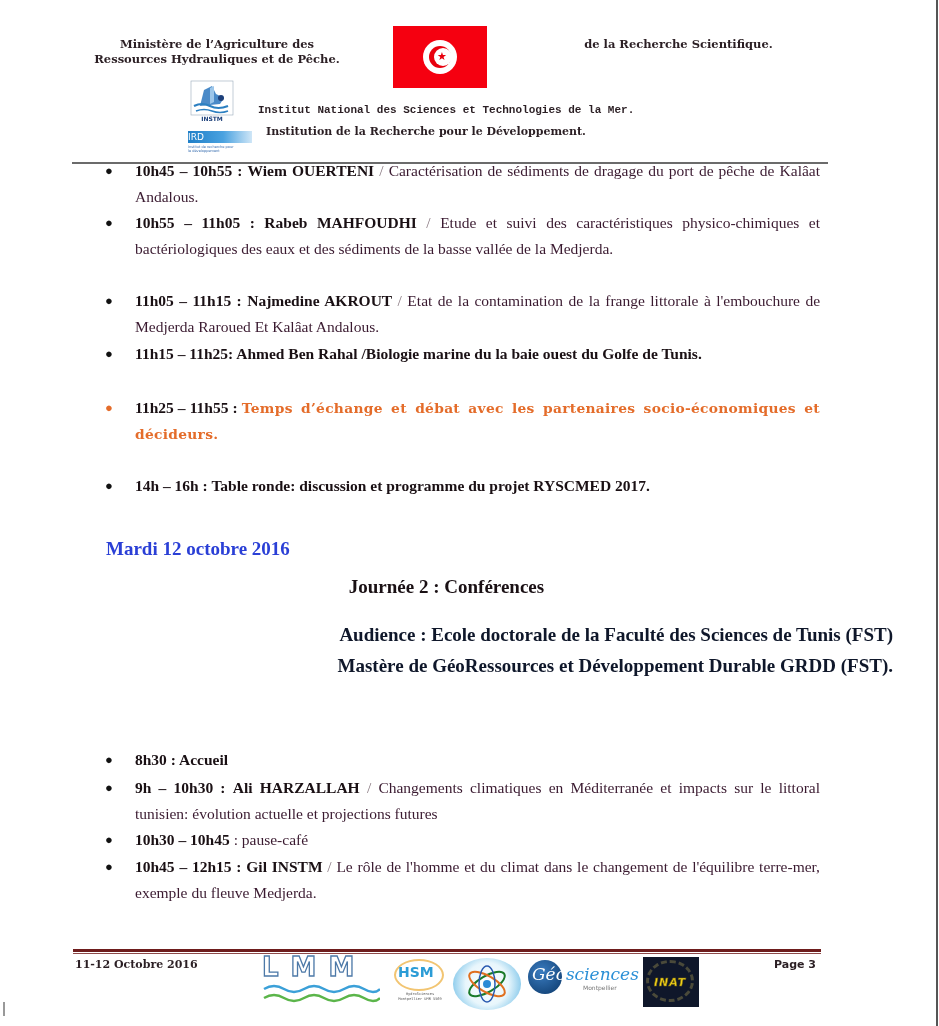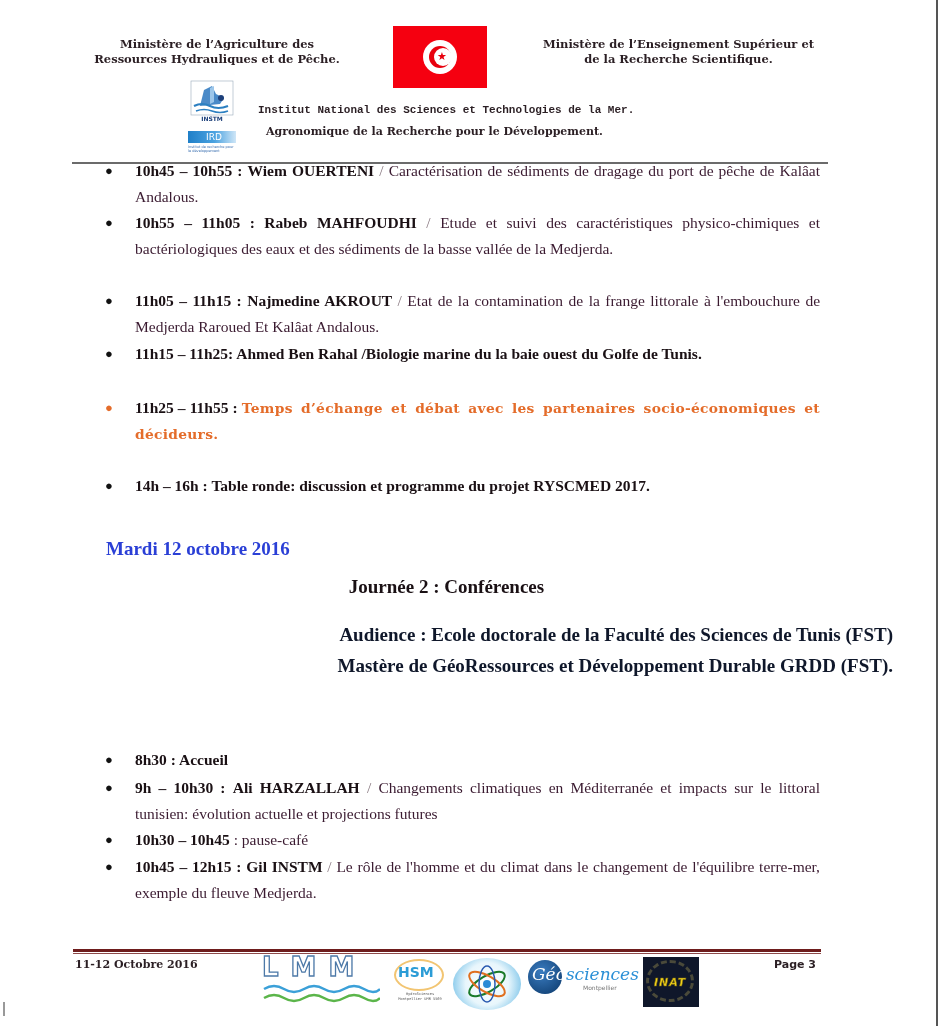--- a/index.html
+++ b/index.html
@@ -13,21 +13,21 @@
     .hdr-ministry-right { position: absolute; left: 506px; top: 37px; width: 345px; text-align: center; font-family: "DejaVu Serif", serif; font-weight: bold; font-size: 11.5px; line-height: 15px; color: #2b1f24; }
     .flag { position: absolute; left: 393px; top: 26px; width: 94px; height: 62px; background: #f50010; }
     .flag .disc { position: absolute; left: 30px; top: 14px; width: 34px; height: 34px; border-radius: 50%; background: #fff; }
     .flag .crescent-o { position: absolute; left: 6px; top: 6px; width: 22px; height: 22px; border-radius: 50%; background: #e8000e; }
     .flag .crescent-i { position: absolute; left: 11px; top: 8px; width: 18px; height: 18px; border-radius: 50%; background: #fff; }
     .flag .star { position: absolute; left: 14px; top: 9px; font-size: 11px; color: #e8000e; line-height: 14px; }
 
     .logo-instm { position: absolute; left: 190px; top: 80px; width: 44px; height: 46px; }
     .logo-instm .lbl { position: absolute; left: 0; top: 35px; width: 44px; text-align: center; font-family: "DejaVu Sans", sans-serif; font-size: 6px; font-weight: bold; color: #1c3f7a; }
     .logo-ird { position: absolute; left: 188px; top: 131px; width: 48px; height: 26px; }
-    .logo-ird .box { position: absolute; left: 0; top: 0; width: 48px; height: 12px; background: linear-gradient(90deg,#1f7fc8 0%,#4aa2e0 55%,#cfe6f7 100%); color: #fff; font-family: "DejaVu Sans", sans-serif; font-size: 9px; line-height: 12px; padding-left: 18px; box-sizing: border-box; }
+    .logo-ird .box { position: absolute; left: 0; top: 0; width: 64px; height: 12px; background: linear-gradient(90deg,#1f7fc8 0%,#4aa2e0 55%,#cfe6f7 100%); color: #fff; font-family: "DejaVu Sans", sans-serif; font-size: 9px; line-height: 12px; padding-left: 0; box-sizing: border-box; }
     .logo-ird .sub { position: absolute; left: 0; top: 14px; width: 48px; font-size: 3.5px; line-height: 4px; color: #3a6fb0; font-family: "DejaVu Sans", sans-serif; }
 
     .hdr-inst { position: absolute; left: 258px; font-family: "DejaVu Serif", serif; font-weight: bold; font-size: 11px; color: #2b1f24; white-space: nowrap; }
     .hdr-inst.l1 { top: 104px; font-family: Liberation Mono, monospace; }
     .hdr-inst.l2 { top: 125px; left: 266px; }
     .hdr-rule { position: absolute; left: 72px; top: 162px; width: 756px; height: 2px; background: #6b6b6b; }
 
     
     .item { position: absolute; left: 105px; width: 715px; font-size: 15.5px; line-height: 26px; color: #3a1a30; }
     .item .bullet { position: absolute; left: 0; top: 0; width: 14px; font-size: 13px; color: #111; }
@@ -80,42 +80,41 @@
     <div>Ressources Hydrauliques et de Pêche.</div>
   </div>
   <div class="flag">
     <div class="disc">
         <div class="crescent-o"></div>
         <div class="crescent-i"></div>
         <div class="star">★</div>
       </div>
   </div>
   <div class="hdr-ministry-right">
-    <div>Ministère de l’Enseignement Supérieur et</div>
     <div>de la Recherche Scientifique.</div>
   </div>
 
   <div class="logo-instm">
     <svg width="44" height="36" viewBox="0 0 44 36">
       <rect x="1" y="1" width="42" height="34" fill="#fff" stroke="#9ab" stroke-width="0.6"></rect>
       <path d="M10 26 L14 10 L22 6 L26 14 L34 18 L30 24 Z" fill="#4a8ac8"></path>
       <path d="M20 8 L24 6 L24 22 L20 24 Z" fill="#9cc6ea"></path>
       <circle cx="31" cy="18" r="3" fill="#1c3f7a"></circle>
       <path d="M4 26 Q12 22 20 26 T38 26" stroke="#2b7fc1" stroke-width="2.2" fill="none"></path>
       <path d="M6 31 Q14 28 22 31 T38 31" stroke="#2b7fc1" stroke-width="1.6" fill="none"></path>
     </svg>
     <div class="lbl">INSTM</div>
   </div>
   <div class="logo-ird">
     <div class="box">IRD</div>
     <div class="sub">Institut de recherche pour le développement</div>
   </div>
 
   <div class="hdr-inst l1">Institut National des Sciences et Technologies de la Mer.</div>
-  <div class="hdr-inst l2">Agronomique de la Recherche pour le Développement.</div>
+  <div class="hdr-inst l2">Institution de la Recherche pour le Développement.</div>
   <div class="hdr-rule"></div>
 
   <div class="item" style="top:158px;">
     <span class="bullet">●</span>
     <span class="txt justify">
       <span class="time">10h45 – 10h55 :</span>
       <span class="speaker">Wiem OUERTENI</span><span class="sep"> / </span><span>Caractérisation de sédiments de dragage du port de pêche de Kalâat Andalous.</span>
     </span>
   </div>
 

